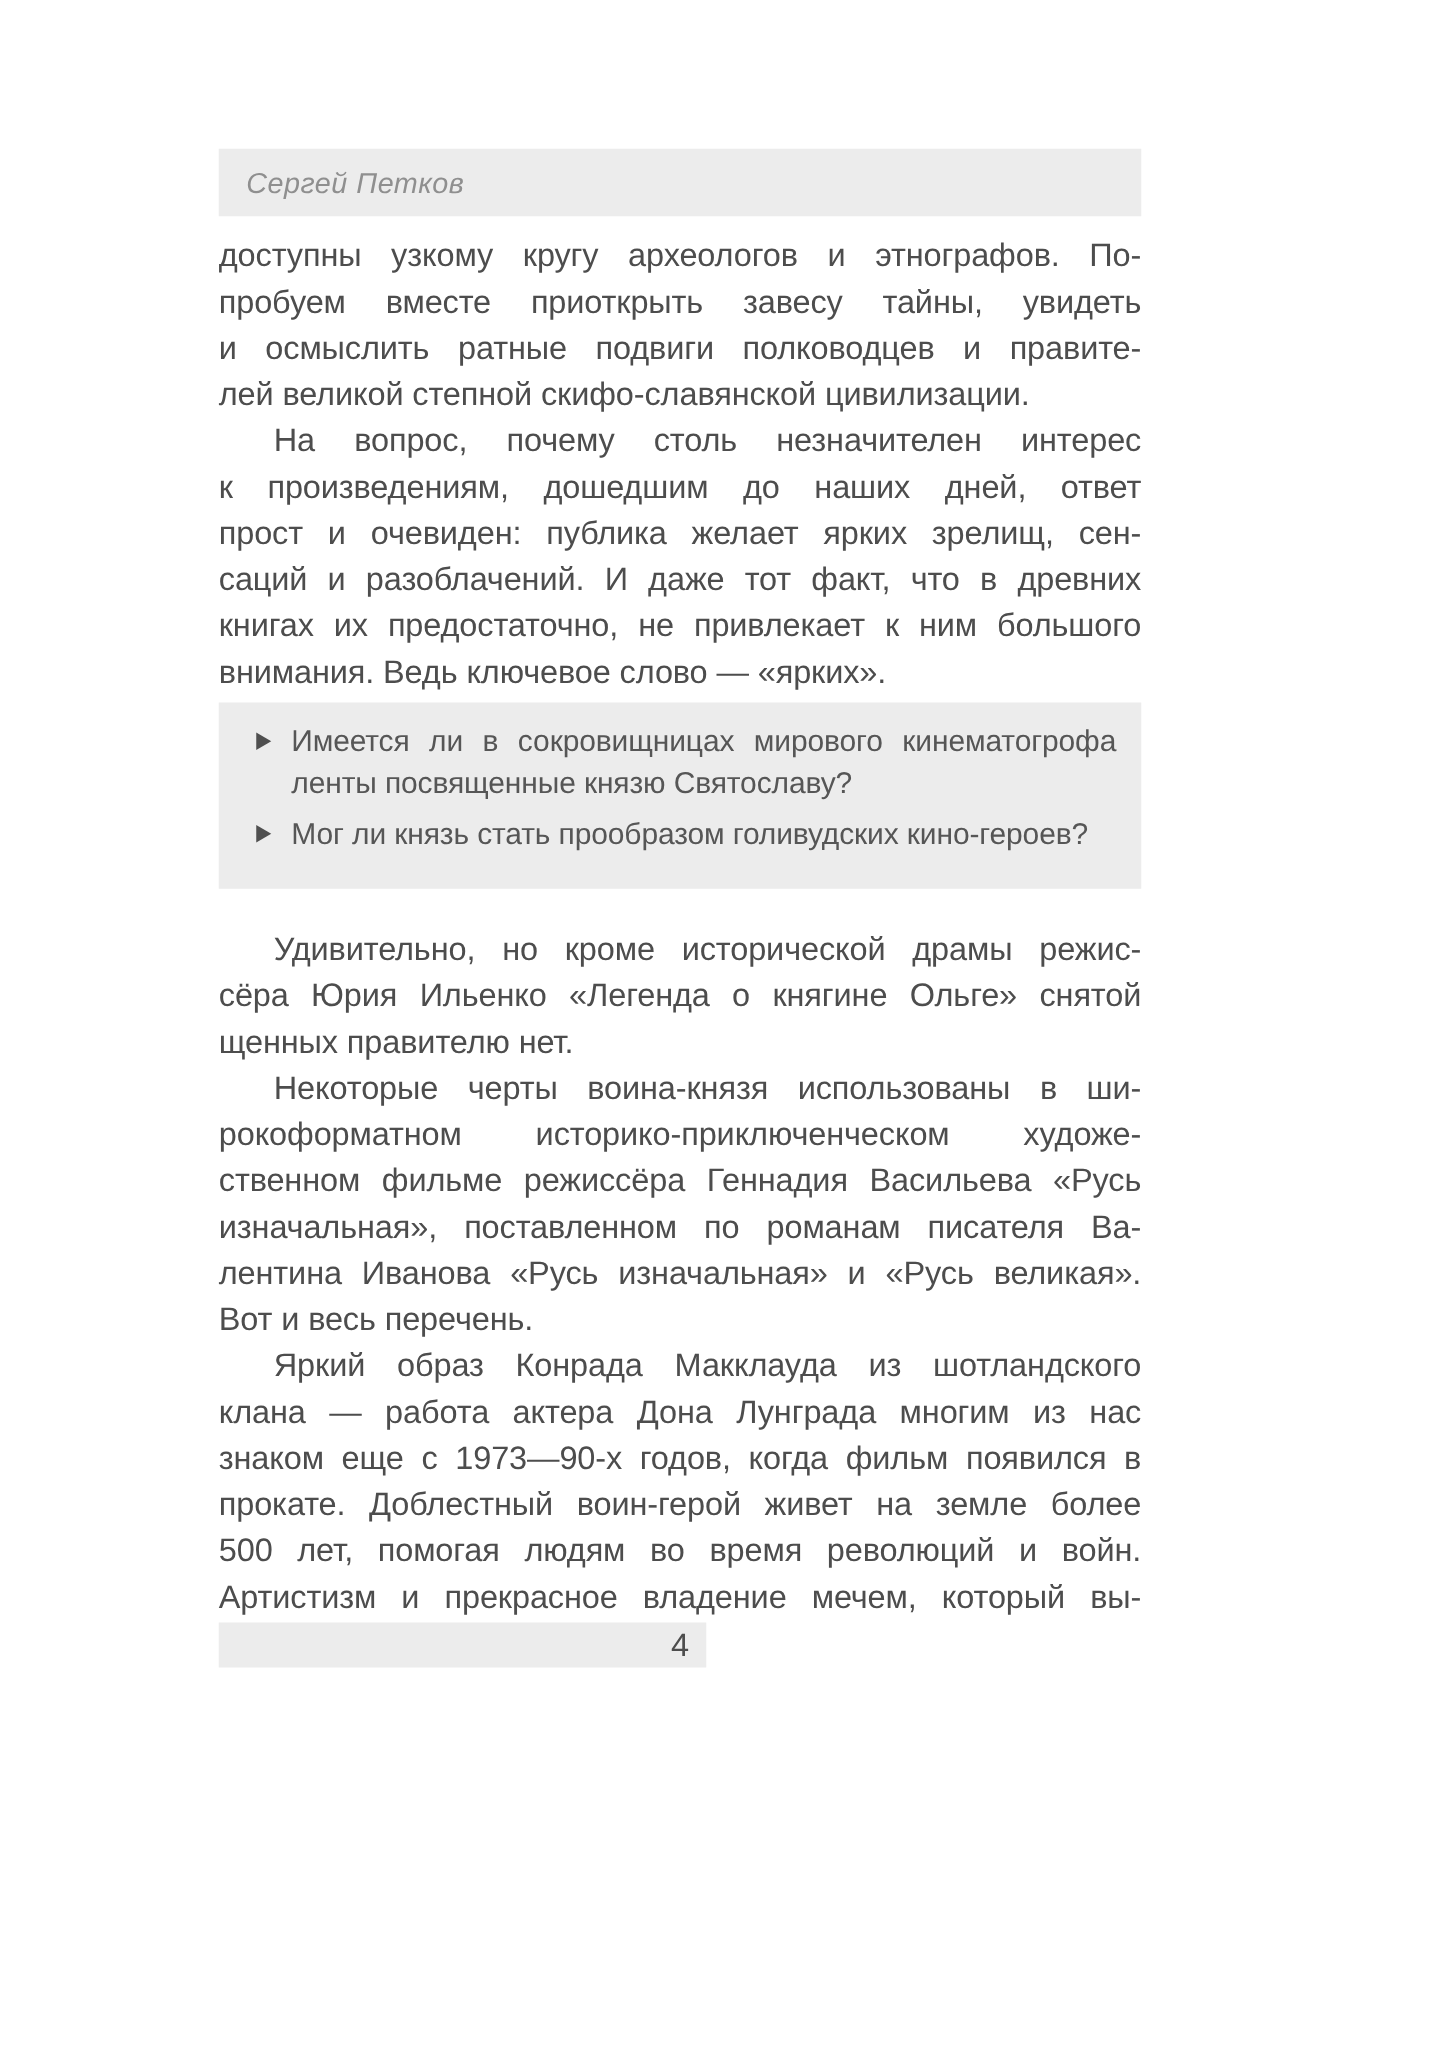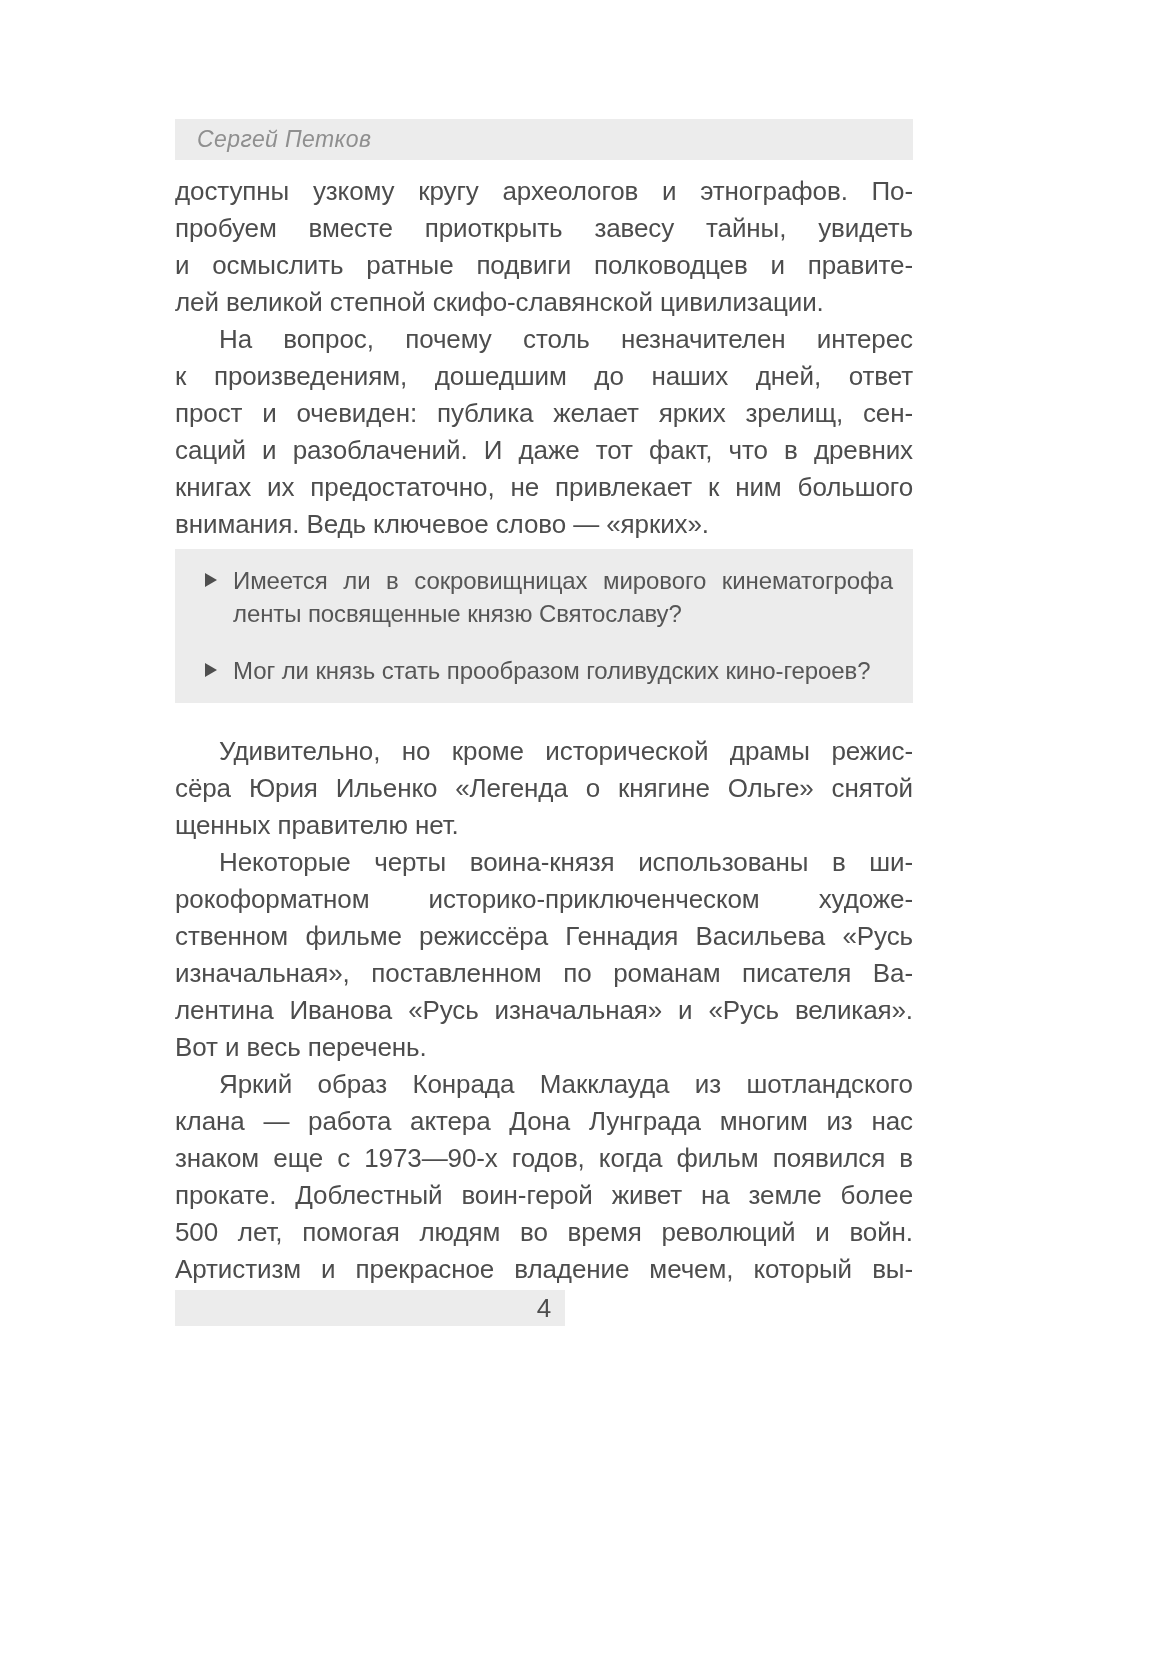--- a/index.html
+++ b/index.html
@@ -3,29 +3,29 @@
 <meta charset="utf-8">
 <style>
   * { margin:0; padding:0; box-sizing:border-box; }
   html,body { background:#ffffff; }
   .page {
     width:1158px; height:1654px; background:#ffffff; position:relative;
     padding:119px 245px 0 175px; overflow:hidden;
     font-family:"Liberation Sans","DejaVu Sans",sans-serif;
   }
   .band { background:#ececec; }
-  .header-band { height:41px; display:flex; align-items:center; padding-left:22px; margin-bottom:13px; }
+  .header-band { height:54px; display:flex; align-items:center; padding-left:22px; margin-bottom:13px; }
   .author { font-style:italic; font-size:23px; color:#8f8f8f; letter-spacing:0.4px; }
   .bodytext { color:#4d4d4d; font-size:26px; line-height:37px; }
   .line { white-space:nowrap; text-align:justify; text-align-last:justify; letter-spacing:-0.1px; }
   .line.last { text-align-last:left; }
   .line.indent { text-indent:44px; }
   .callout { margin:6px 0 30px 0; padding:15px 20px 15px 30px; }
-  .callout-item { display:flex; margin-bottom:24px; }
-  .callout-item:last-child { margin-bottom:1px; }
+  .callout-item { display:flex; margin-bottom:8px; }
+  .callout-item:last-child { margin-bottom:12px; }
   .marker { width:28px; flex:0 0 28px; padding-top:9px; }
   .marker .tri { width:0; height:0; border-left:12px solid #4f4f4f; border-top:7px solid transparent; border-bottom:7px solid transparent; }
   .callout-lines { flex:1; font-size:24px; line-height:33px; color:#565656; }
   .footer { position:relative; height:36px; margin-top:2px; }
   .footer-bar { position:absolute; left:0; top:0; width:390px; height:36px; background:#ececec; }
   .page-number { position:absolute; left:0; top:0; width:738px; text-align:center; line-height:36px; font-size:26px; color:#4d4d4d; }
 </style>
 </head>
 <body>
 

